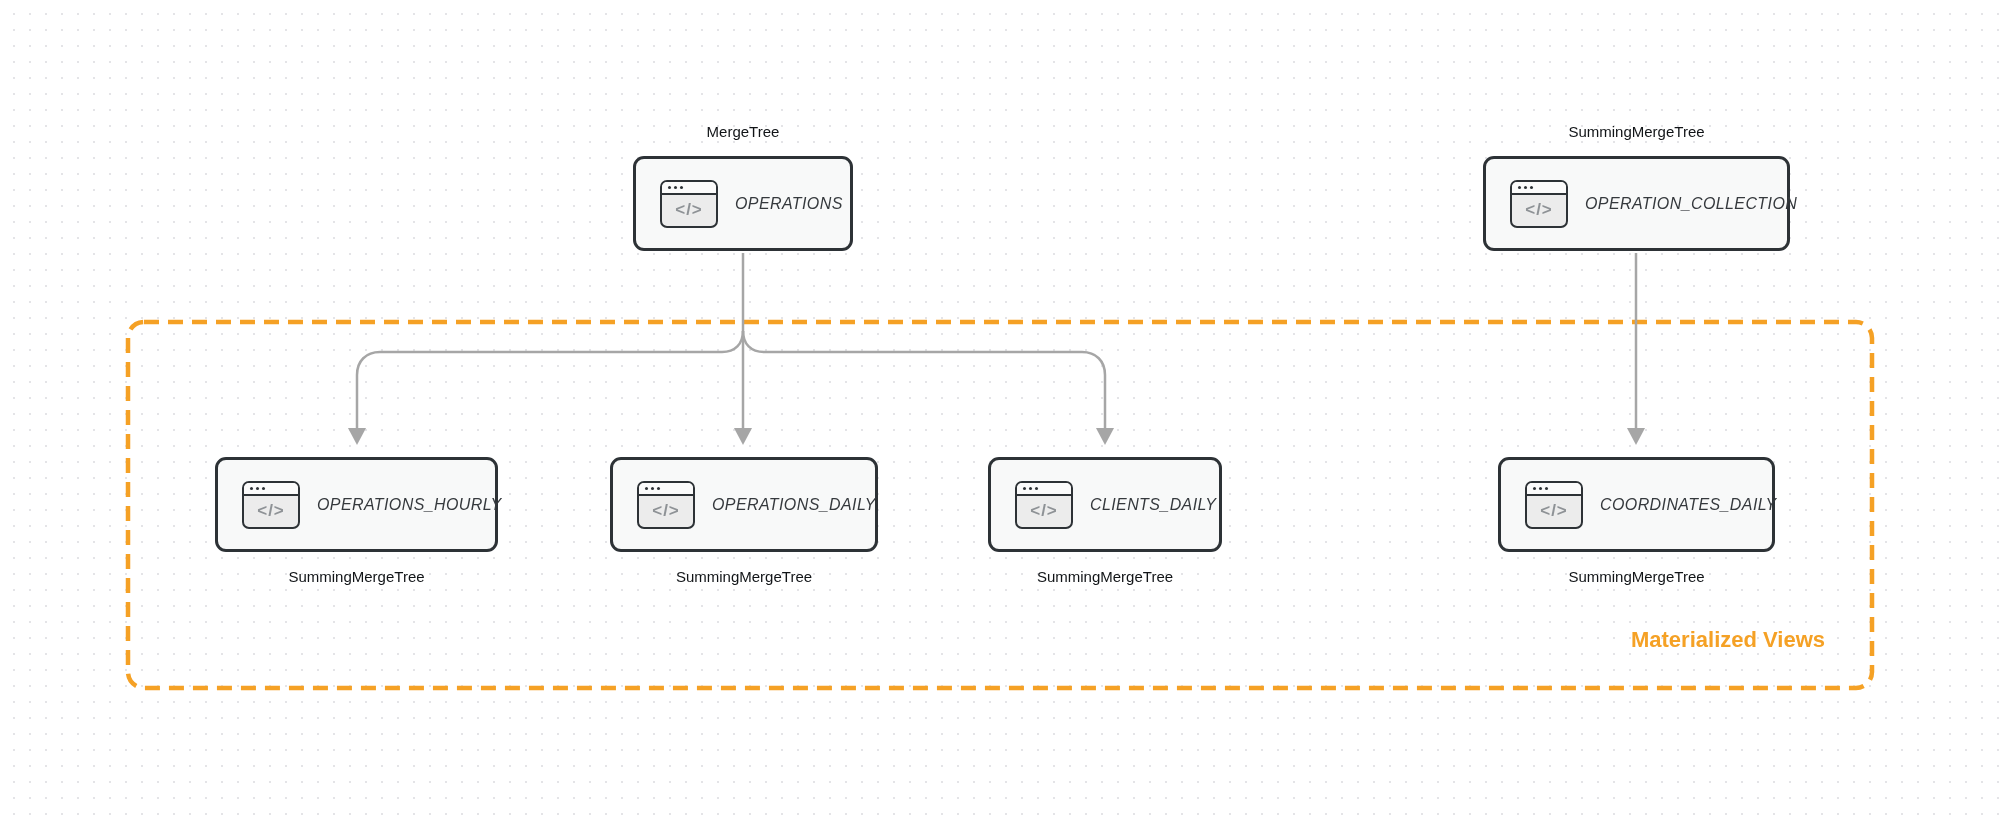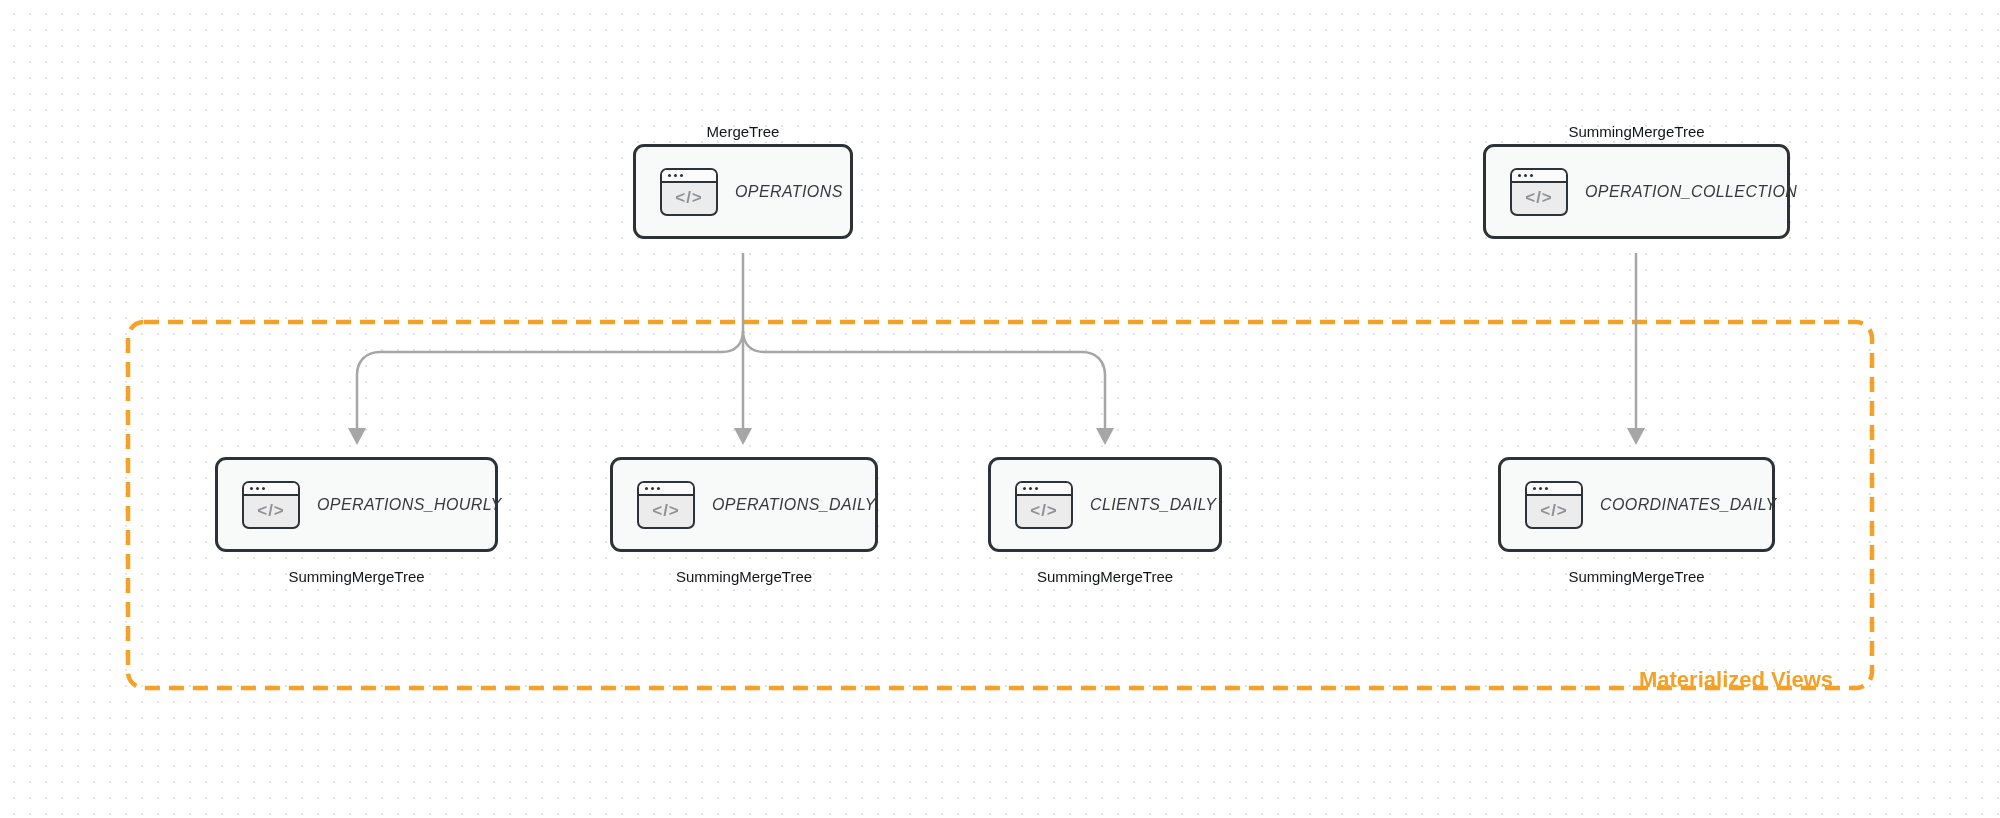--- a/index.html
+++ b/index.html
@@ -15,21 +15,21 @@
     background-position:6px 6px;
   }
   svg.overlay{position:absolute;left:0;top:0;z-index:1;pointer-events:none;}
   .node{
     position:absolute;z-index:2;display:flex;flex-direction:column;
   }
   .engine-label{
     height:24px;line-height:24px;text-align:center;
     font-size:15px;font-weight:500;color:#111417;white-space:nowrap;
   }
-  .node.top .engine-label{}
+  .node.top .engine-label{margin-bottom:12px;}
   .node.bottom .engine-label{margin-top:13px;}
   .card{
     box-sizing:border-box;height:95px;
     border:3px solid #2d3236;border-radius:11px;
     background:#f8f9f9;
     display:flex;align-items:center;
     padding:0 18px 0 24px;gap:17px;
   }
   .win-icon{
     box-sizing:border-box;width:58px;height:48px;flex:0 0 auto;
@@ -160,15 +160,15 @@
             <span class="win-dot"></span>
             <span class="win-dot"></span>
         </div>
         <div class="win-body">&lt;/&gt;</div>
       </div>
       <div class="table-label">COORDINATES_DAILY</div>
     </div>
     <div class="engine-label">SummingMergeTree</div>
   </div>
 
-  <div class="group-label" style="right:167px;top:627px;margin-top:40px;">Materialized Views</div>
+  <div class="group-label" style="right:175px;top:627px;">Materialized Views</div>
 
 </div>
 
 </body></html>

